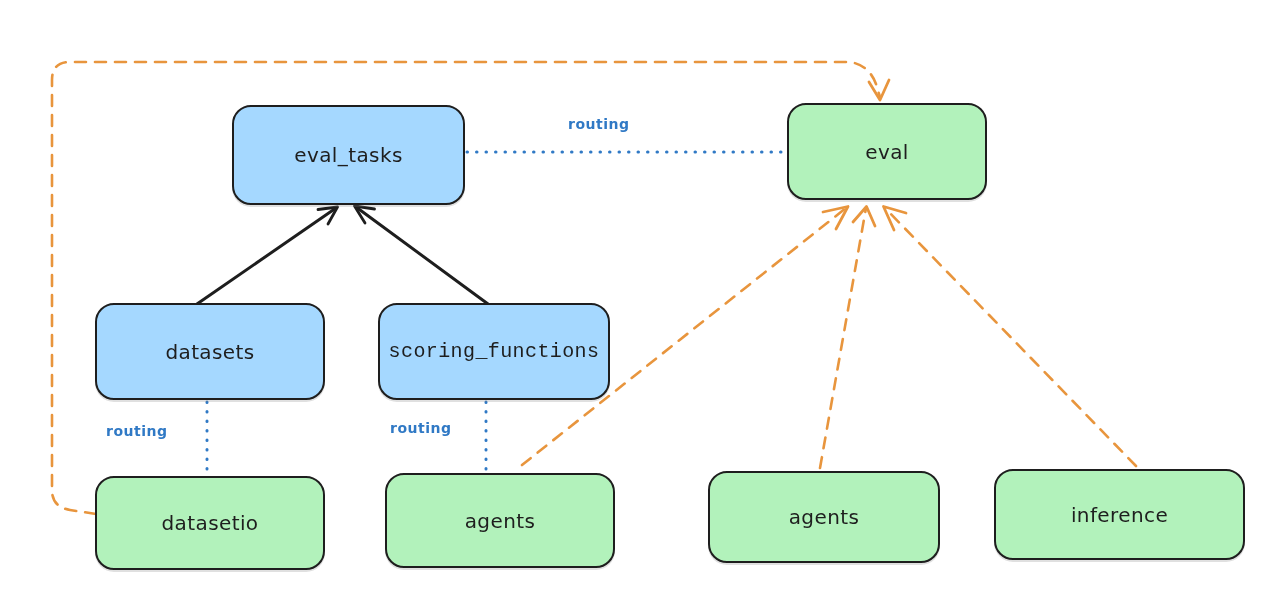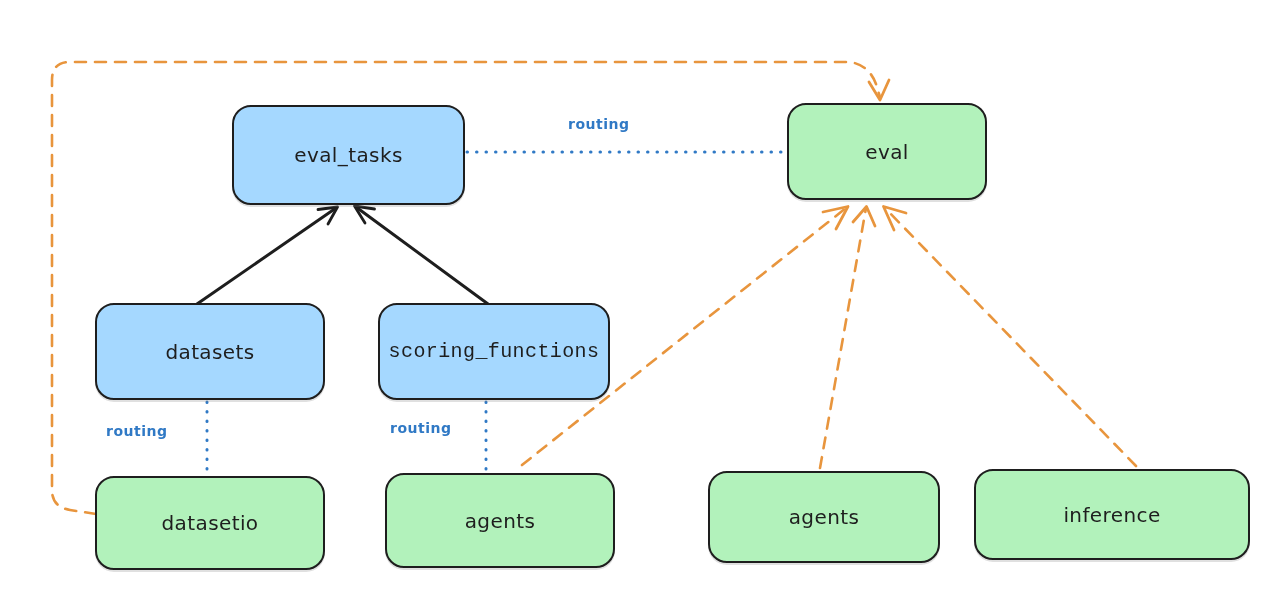--- a/index.html
+++ b/index.html
@@ -140,21 +140,21 @@
   </div>
 
   <div class="node provider" style="left:385px; top:473px; width:230px; height:95px;">
     <span class="node-label">agents</span>
   </div>
 
   <div class="node provider" style="left:708px; top:471px; width:232px; height:92px;">
     <span class="node-label">agents</span>
   </div>
 
-  <div class="node provider" style="left:974px; top:469px; width:276px; height:91px;">
+  <div class="node provider" style="left:994px; top:469px; width:251px; height:91px;">
     <span class="node-label">inference</span>
   </div>
 
   <div class="edge-label" style="left:568px; top:116px;">routing</div>
 
   <div class="edge-label" style="left:106px; top:423px;">routing</div>
 
   <div class="edge-label" style="left:390px; top:420px;">routing</div>
 
 </div>

